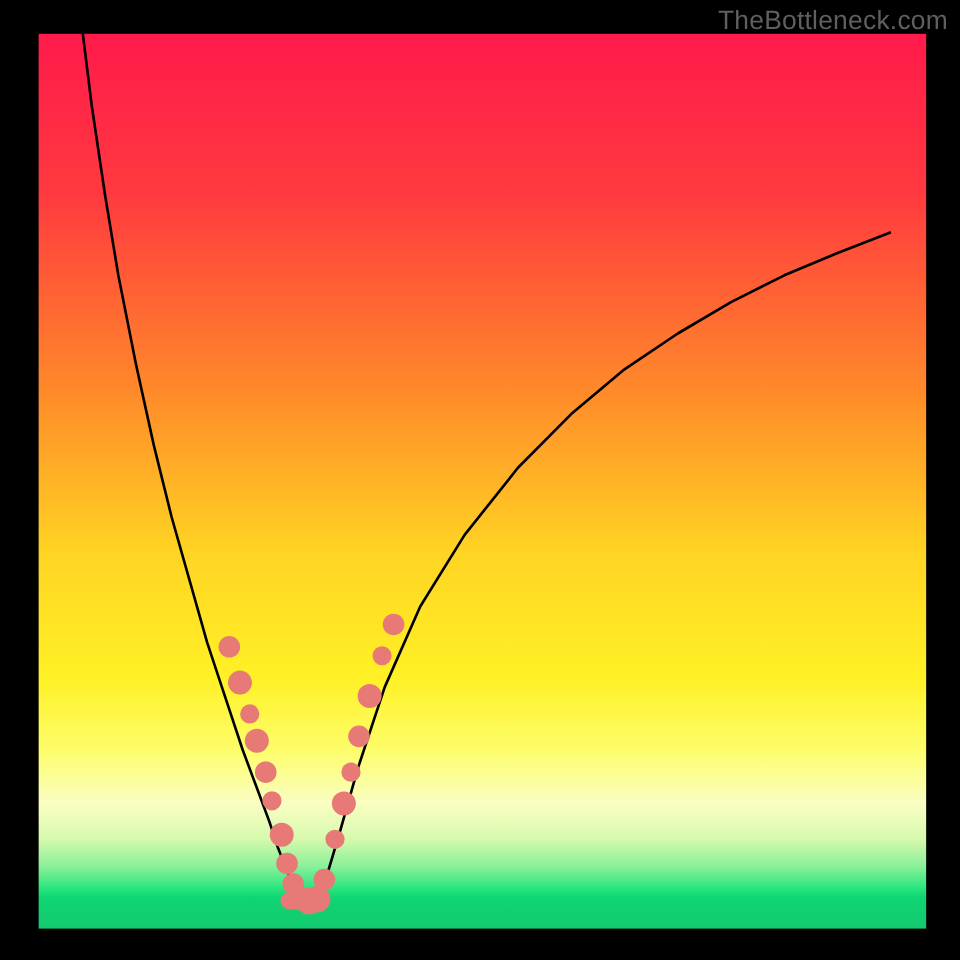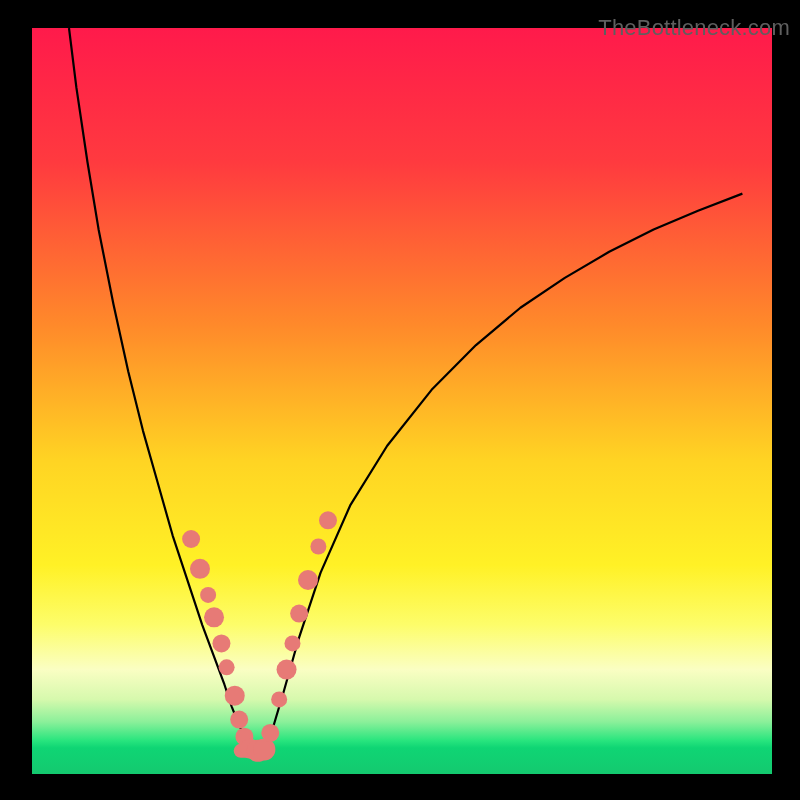--- a/index.html
+++ b/index.html
@@ -21,21 +21,20 @@
   }
   .watermark {
     position: absolute;
     top: 4px;
     right: 10px;
     color: #5f5f5f;
     font-size: 22px;
     font-weight: 500;
     letter-spacing: 0.2px;
     user-select: none;
-    margin-top: 11px;
   }
 </style>
 </head>
 <body>
 
 <div class="canvas-wrap">
   <div class="watermark">TheBottleneck.com</div>
 
   <svg id="chart-svg" width="800" height="800" viewBox="0 0 800 800">
     <defs>

